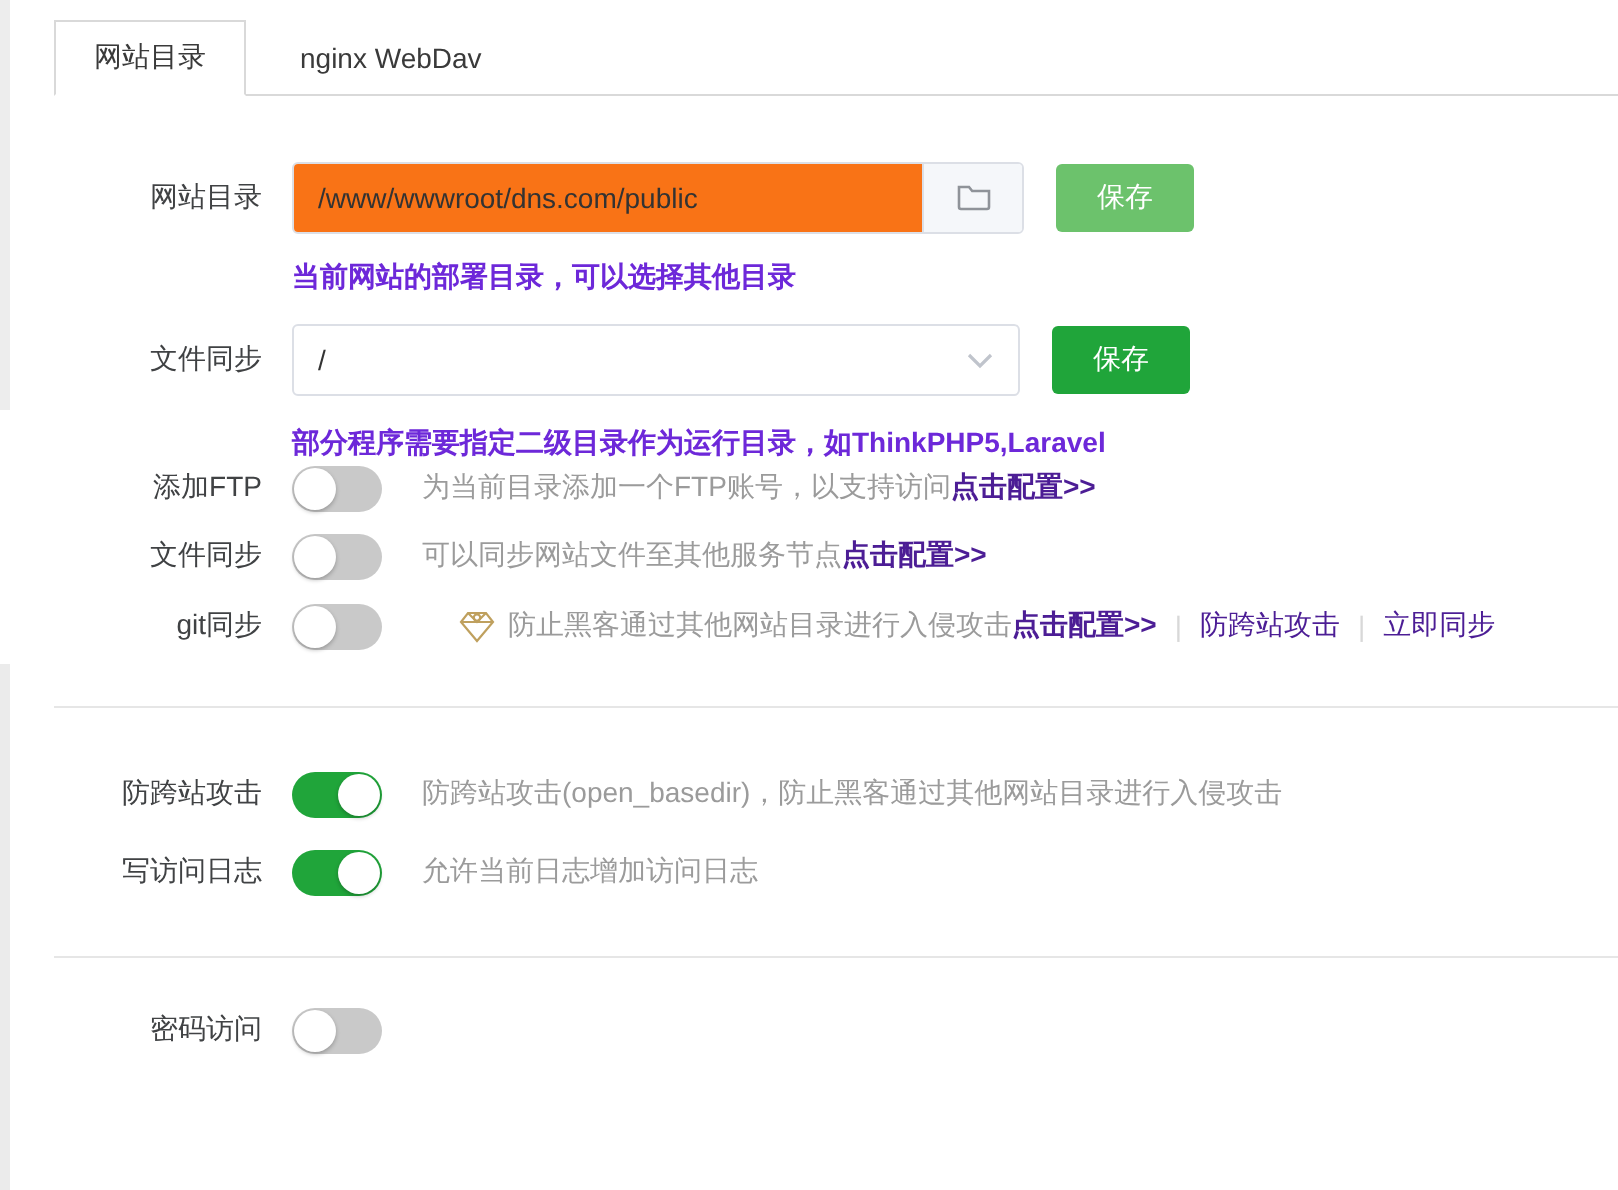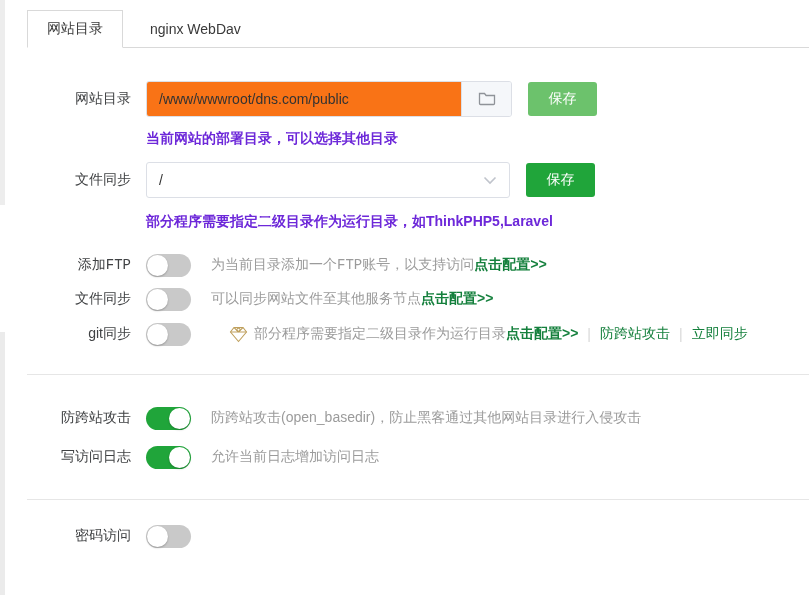--- a/index.html
+++ b/index.html
@@ -74,25 +74,25 @@
   }
   .toggle .knob {
     position:absolute; top:1px; left:1px; width:21px; height:21px;
     border-radius:50%; background:#fff; box-shadow:0 1px 2px rgba(0,0,0,.25);
   }
   .toggle.on { background:#20a53a; }
   .toggle.on .knob { left:auto; right:1px; }
 
   .trow { height:26px; }
   .trow .desc { margin-left:20px; color:#9b9b9b; white-space:nowrap; display:flex; align-items:center; }
-  .row-ftp  { margin-top:21px;font-family:Liberation Mono, monospace; }
+  .row-ftp  { margin-top:0; }
   .row-sync { margin-top:8px; }
   .row-git  { margin-top:9px; }
 
-  .glink { color:#15803d; cursor:pointer; text-decoration:none; }
+  .glink { color:#4c1d95; cursor:pointer; text-decoration:none; }
   .glink.bold { font-weight:bold; }
   .pipe { color:#d8d8d8; margin:0 9px; }
 
   .gem { margin:0 6px 0 18px; display:inline-flex; align-items:center; }
 
   .divider { border:none; border-top:1px solid #e6e6e6; margin-right:0; }
   .div1 { margin-top:27px; }
   .div2 { margin-top:29px; }
   .row-xss  { margin-top:30px; }
   .row-log  { margin-top:13px; }
@@ -171,21 +171,21 @@
       <div class="knob"></div>
     </div>
     <div class="desc">
       <span class="gem">
         <svg width="19" height="17" viewBox="0 0 19 17" fill="none" stroke="#bfa05e" stroke-width="1.1">
           <path d="M5 1.5 h9 l3.5 4.5 -8 9.5 -8 -9.5 z"></path>
           <path d="M5 1.5 l4.5 4.5 4.5 -4.5 M1.5 6 h16"></path>
           <circle cx="9.5" cy="3.8" r="1.6"></circle>
         </svg>
       </span>
-      <span>部分程序需要指定二级目录作为运行目录</span>
+      <span>防止黑客通过其他网站目录进行入侵攻击</span>
         <a class="glink bold">点击配置&gt;&gt;</a>
       <span class="pipe">|</span>
       <a class="glink">防跨站攻击</a>
       <span class="pipe">|</span>
       <a class="glink">立即同步</a>
     </div>
   </div>
 
   <hr class="divider div1">
 

